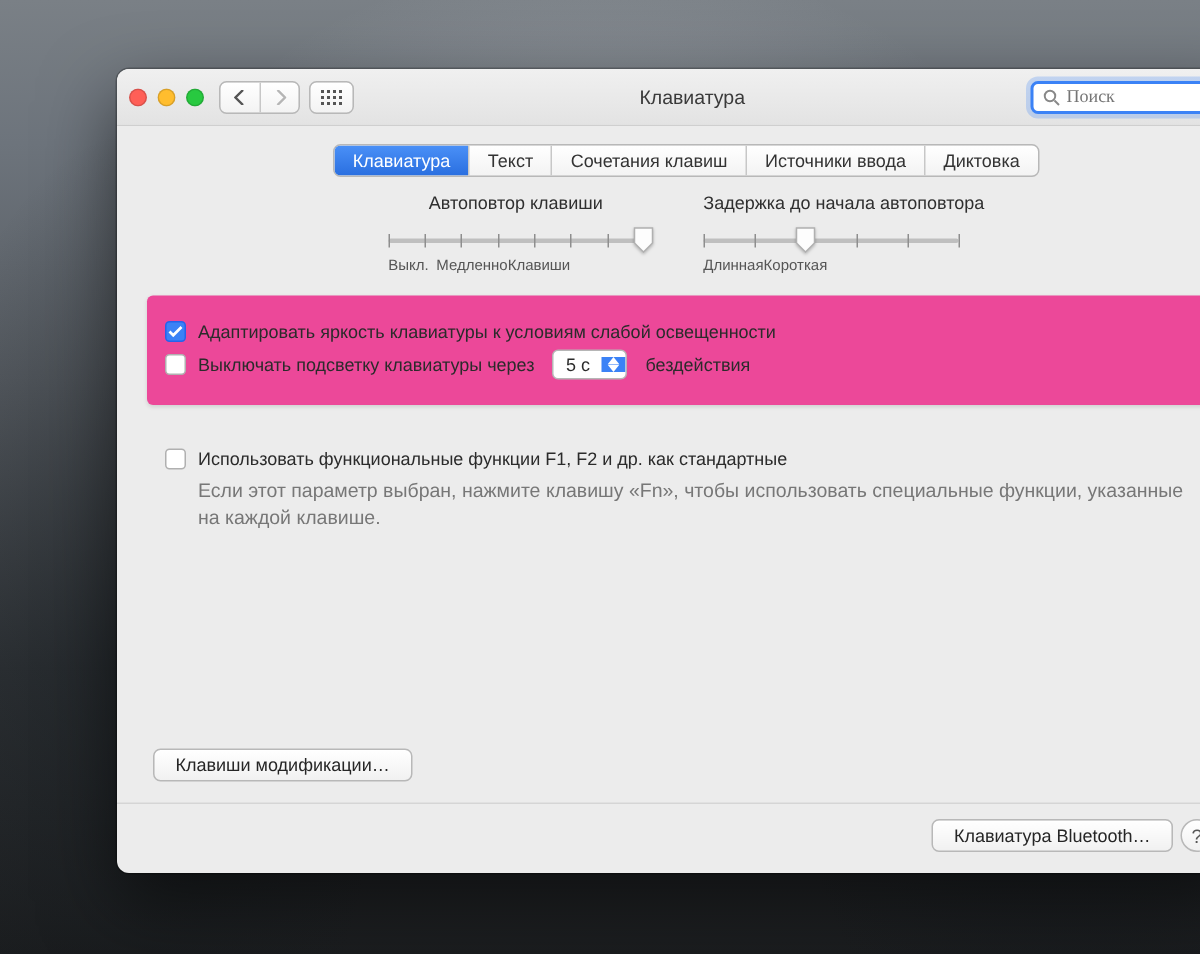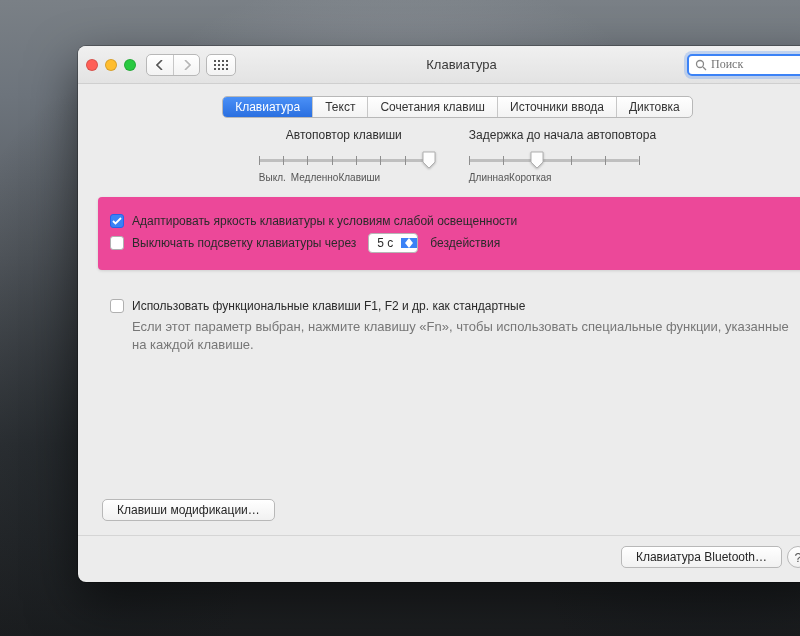--- a/index.html
+++ b/index.html
@@ -282,21 +282,21 @@
         </span>
         <span>бездействия</span>
       </div>
     </div>
 
     <div class="plainrows">
       <div class="checkrow">
         <div class="checkbox">
           
         </div>
-        <span>Использовать функциональные клавиши F1, F2 и др. как стандартные</span>
+        <span>Использовать функциональные функции F1, F2 и др. как стандартные</span>
       </div>
       <div class="subtext">Если этот параметр выбран, нажмите клавишу «Fn», чтобы использовать специальные функции, указанные на каждой клавише.</div>
     </div>
 
     <div class="footer-row">
       <div class="mac-button">Клавиши модификации…</div>
     </div>
 
     <div class="divider"></div>
 

